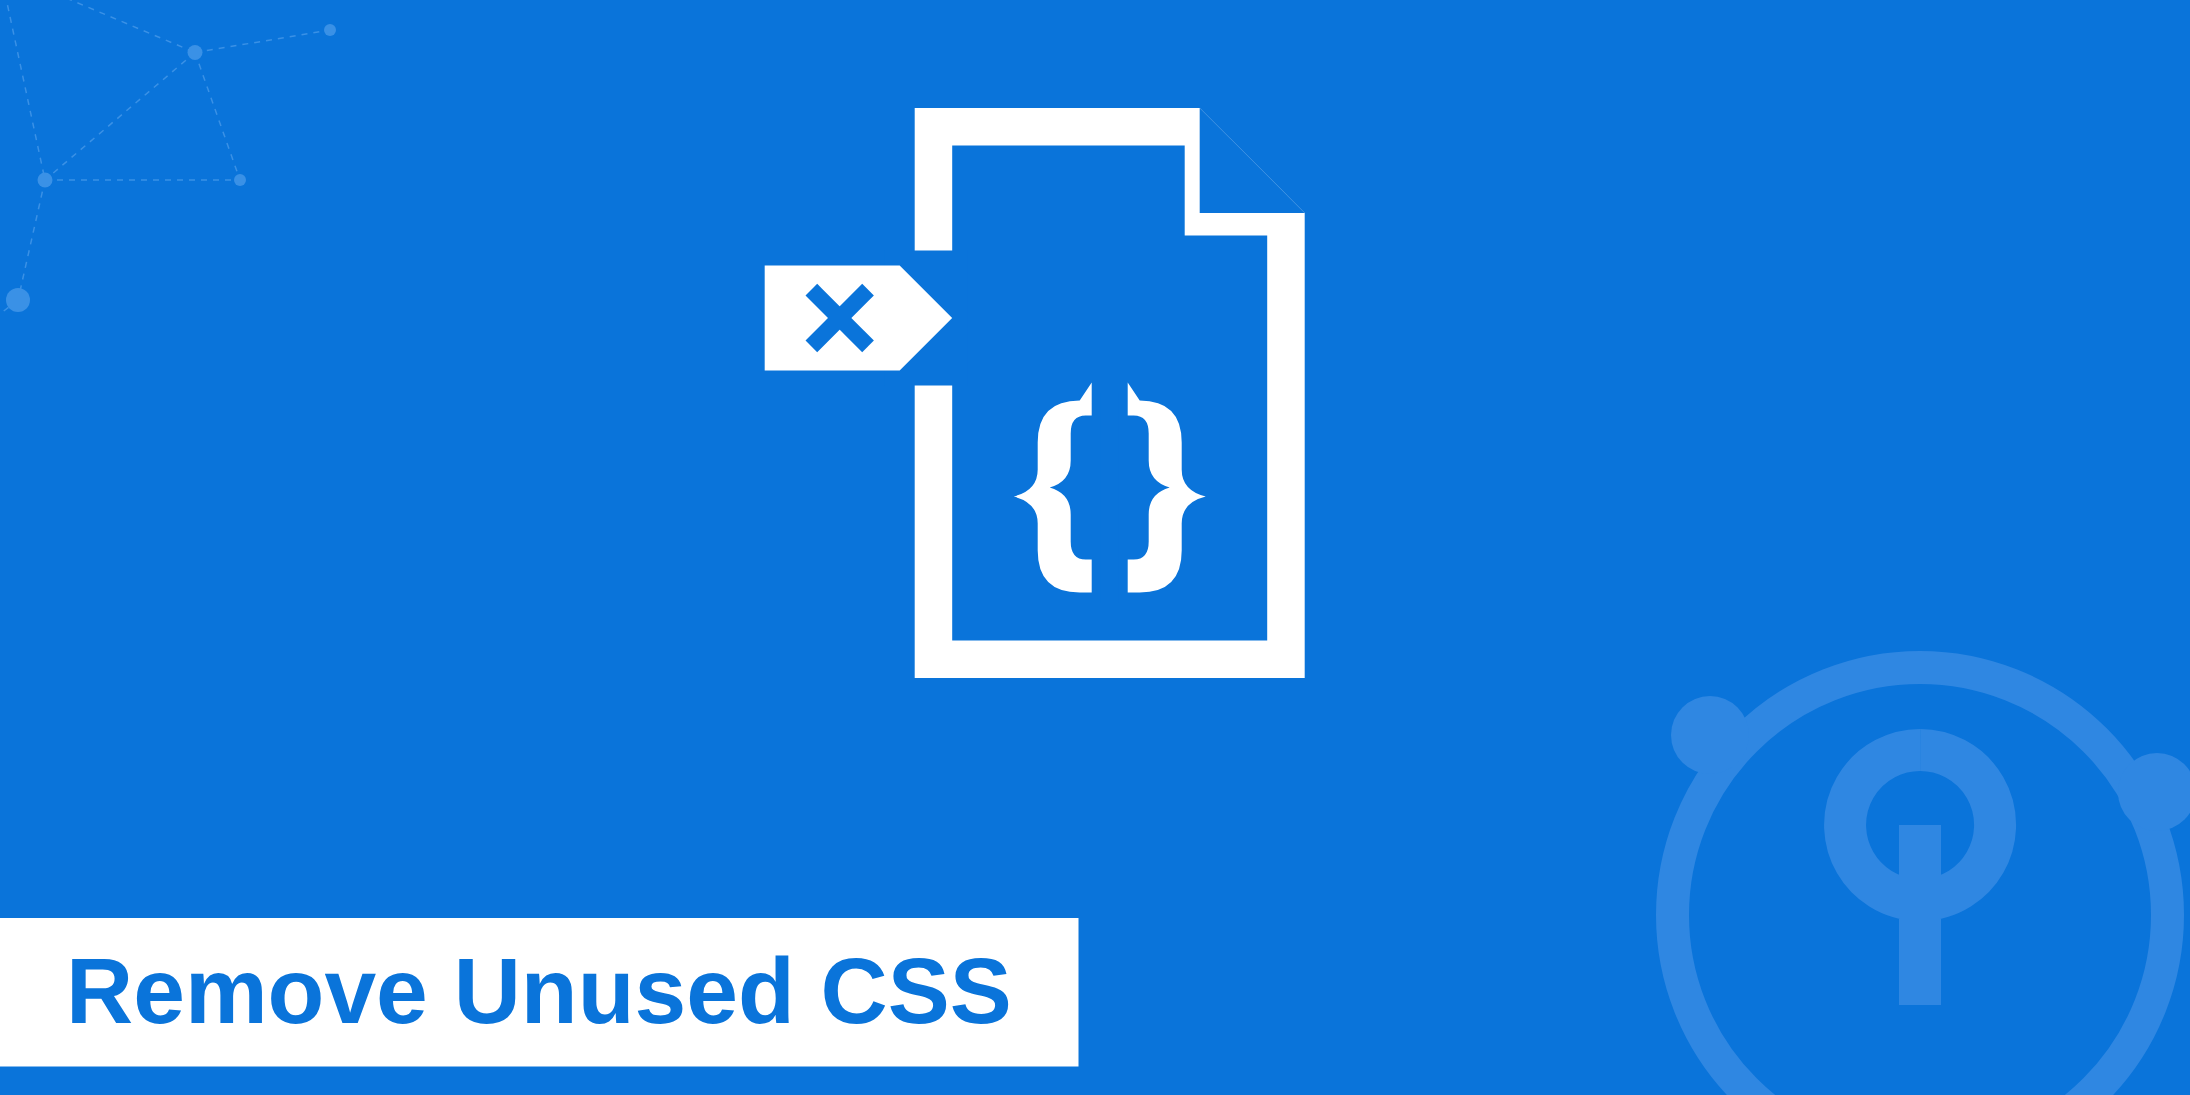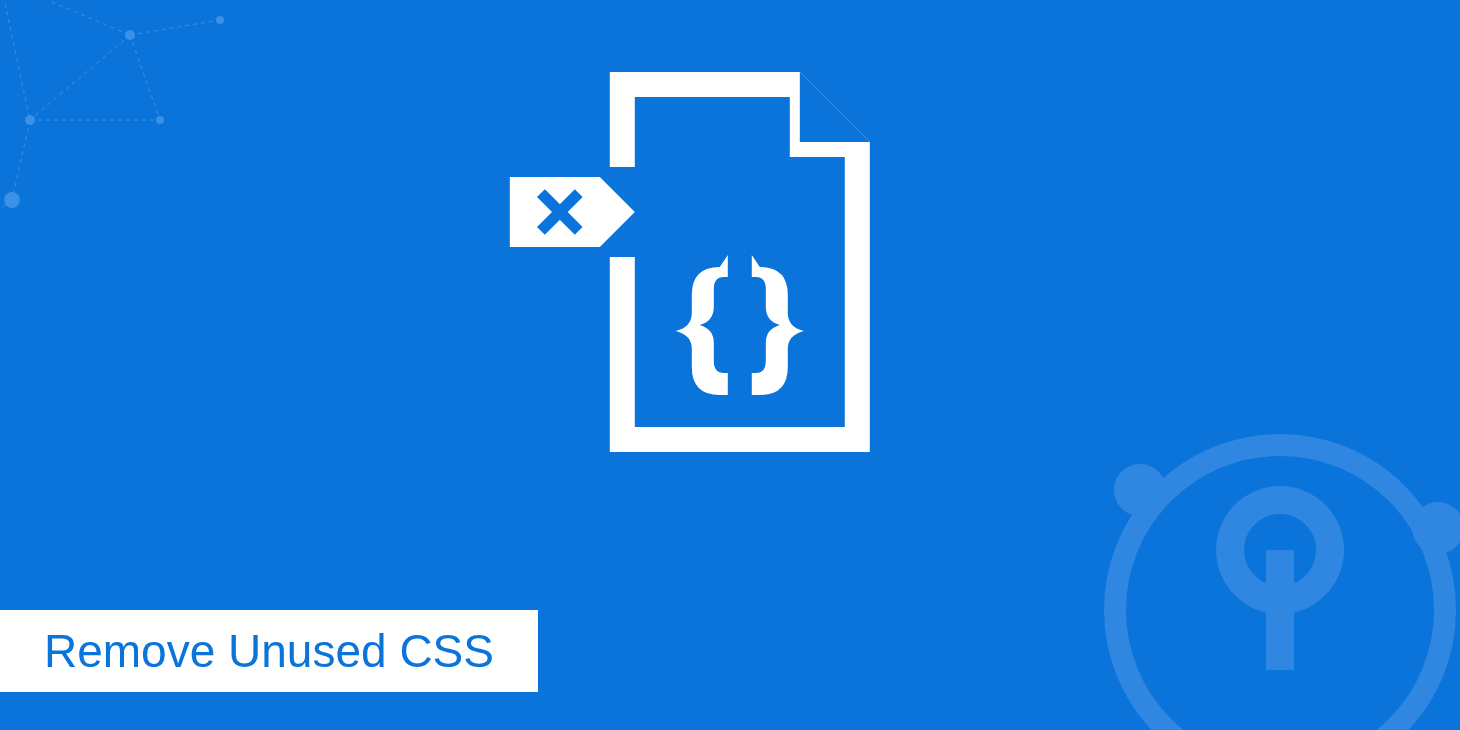--- a/index.html
+++ b/index.html
@@ -24,26 +24,26 @@
   }
   .hero-icon {
     position: absolute;
     top: 62px;
     left: 50%;
     transform: translateX(-56%);
   }
   .title-box {
     position: absolute;
     left: 0;
-    bottom: 38px;
+    bottom: 19px;
     background: #ffffff;
     padding: 14px 44px 14px 44px;
     color: #0a74da;
-    font-size: 46px;
-    font-weight: 400;
+    font-size: 62px;
+    font-weight: 700;
   }
 </style>
 </head>
 <body>
 
 <svg class="bg-network" width="320" height="260" viewBox="0 0 320 260">
   <g stroke="#3a91e6" stroke-width="1" fill="none" stroke-dasharray="4 4">
     <line x1="0" y1="-20" x2="130" y2="35"></line>
     <line x1="0" y1="-20" x2="30" y2="120"></line>
     <line x1="130" y1="35" x2="220" y2="20"></line>

